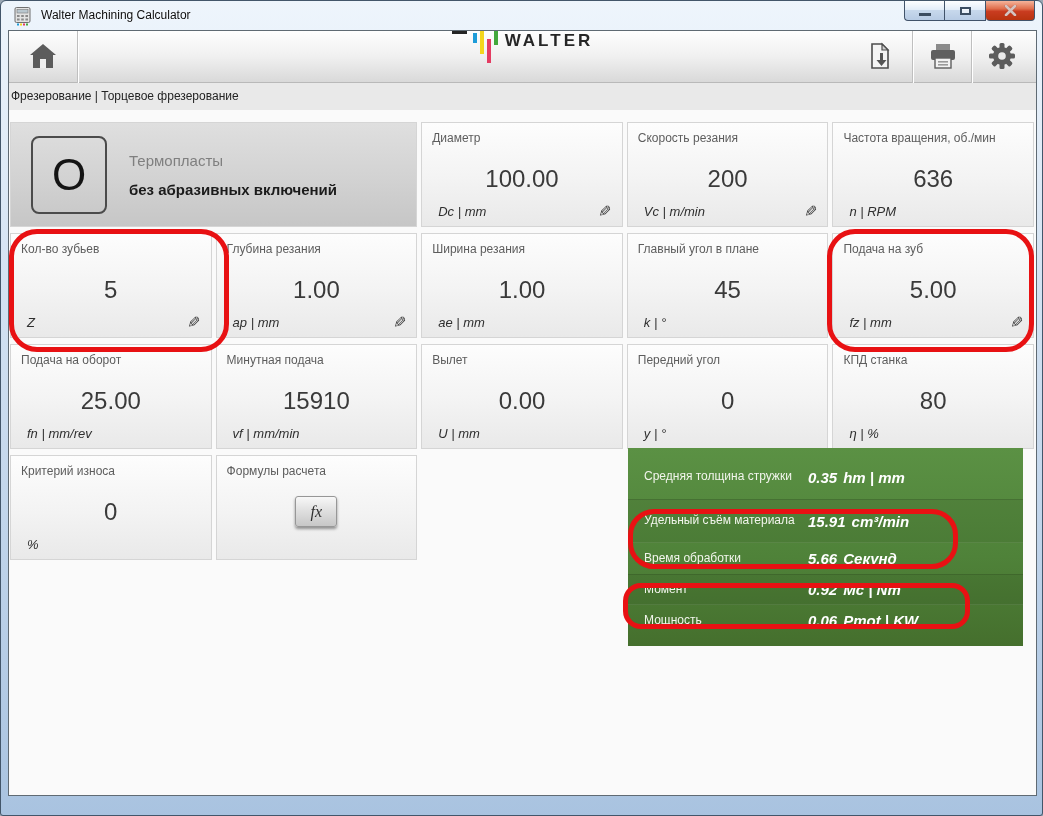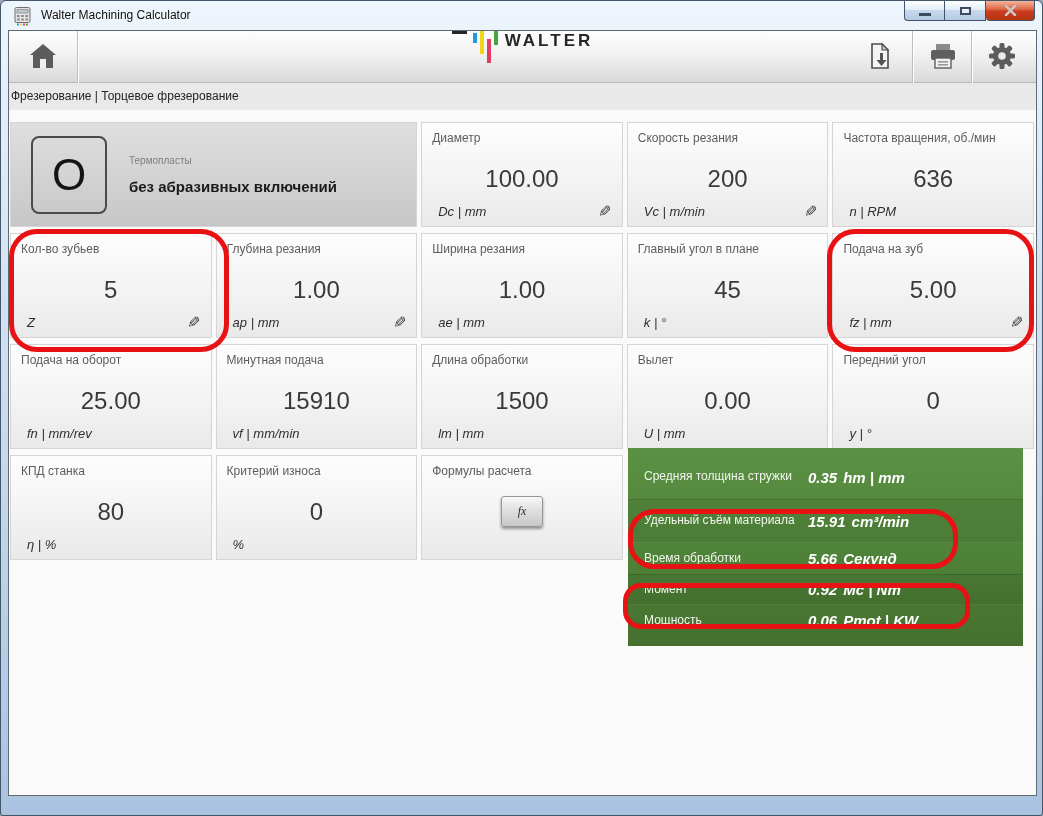--- a/index.html
+++ b/index.html
@@ -41,27 +41,27 @@
   .card{position:relative;background:linear-gradient(180deg,#fdfdfd 0%,#f3f3f3 55%,#e9e9e9 100%);
     border:1px solid #d5d5d5;box-sizing:border-box;}
   .card-label{position:absolute;top:8px;left:10px;right:8px;font-size:12px;color:#5d5d5d;}
   .card-value{position:absolute;top:42px;left:0;right:0;text-align:center;font-size:24px;color:#3a3a3a;}
   .card-unit{position:absolute;bottom:7px;left:16px;font-size:13px;color:#2f2f2f;font-style:italic;}
   .pencil{position:absolute;bottom:5px;right:10px;font-size:16px;color:#3a3a3a;transform:scaleX(-1);cursor:pointer;}
   .material{grid-column:span 2;background:linear-gradient(180deg,#dfdfdf 0%,#d2d2d2 55%,#c6c6c6 100%);
     display:flex;align-items:center;padding-left:20px;}
   .material-symbol{width:72px;height:74px;border:2px solid #4b4b4b;border-radius:8px;flex:none;
     display:flex;align-items:center;justify-content:center;font-size:44px;color:#141414;margin-right:22px;}
-  .material-type{font-size:10px;color:#7f7f7f;margin-bottom:12px;}
+  .material-type{font-size:15px;color:#7f7f7f;margin-bottom:12px;}
   .material-subtype{font-size:15px;font-weight:bold;color:#1b1b1b;}
   .fx-button{position:absolute;top:40px;left:50%;transform:translateX(-50%);width:40px;height:29px;
     background:linear-gradient(180deg,#f8f8f8 0%,#dedede 50%,#c7c7c7 100%);
     border:1px solid #979797;border-radius:3px;box-shadow:0 2px 3px rgba(0,0,0,.4);
     display:flex;align-items:center;justify-content:center;
-    font-family:"Liberation Serif",serif;font-style:italic;font-size:12px;color:#2e2e2e;cursor:pointer;}
+    font-family:"Liberation Serif",serif;font-style:italic;font-size:16px;color:#2e2e2e;cursor:pointer;}
   .slot{background:transparent;grid-column:span 2;}
   
   .results{position:absolute;left:619px;top:417px;width:395px;height:198px;
     background:linear-gradient(180deg,#5b9144 0%,#4f8239 55%,#456f2d 100%);
     padding:7px 0 0 0;box-sizing:border-box;color:#fff;}
   .res-row{display:flex;align-items:center;padding:0 16px;height:31px;}
   .res-row.tall{height:44px;}
   .res-row.shade{background:rgba(0,0,0,0.06);box-shadow:inset 0 1px 0 rgba(0,0,0,.12), inset 0 -1px 0 rgba(255,255,255,.08);}
   .res-label{width:152px;font-size:12px;line-height:1.3;color:#f2f5ec;}
   .res-value{margin-left:12px;font-size:15px;font-weight:bold;white-space:nowrap;color:#ffffff;font-style:italic;}
@@ -226,25 +226,20 @@
         <div class="card-label">Подача на оборот</div>
         <div class="card-value">25.00</div>
         <div class="card-unit">fn | mm/rev</div>
       </div>
       <div class="card">
         <div class="card-label">Минутная подача</div>
         <div class="card-value">15910</div>
         <div class="card-unit">vf | mm/min</div>
       </div>
       <div class="card">
-        <div class="card-label">Длина обработки</div>
-        <div class="card-value">1500</div>
-        <div class="card-unit">lm | mm</div>
-      </div>
-      <div class="card">
         <div class="card-label">Вылет</div>
         <div class="card-value">0.00</div>
         <div class="card-unit">U | mm</div>
       </div>
       <div class="card">
         <div class="card-label">Передний угол</div>
         <div class="card-value">0</div>
         <div class="card-unit">y | °</div>
       </div>
 

